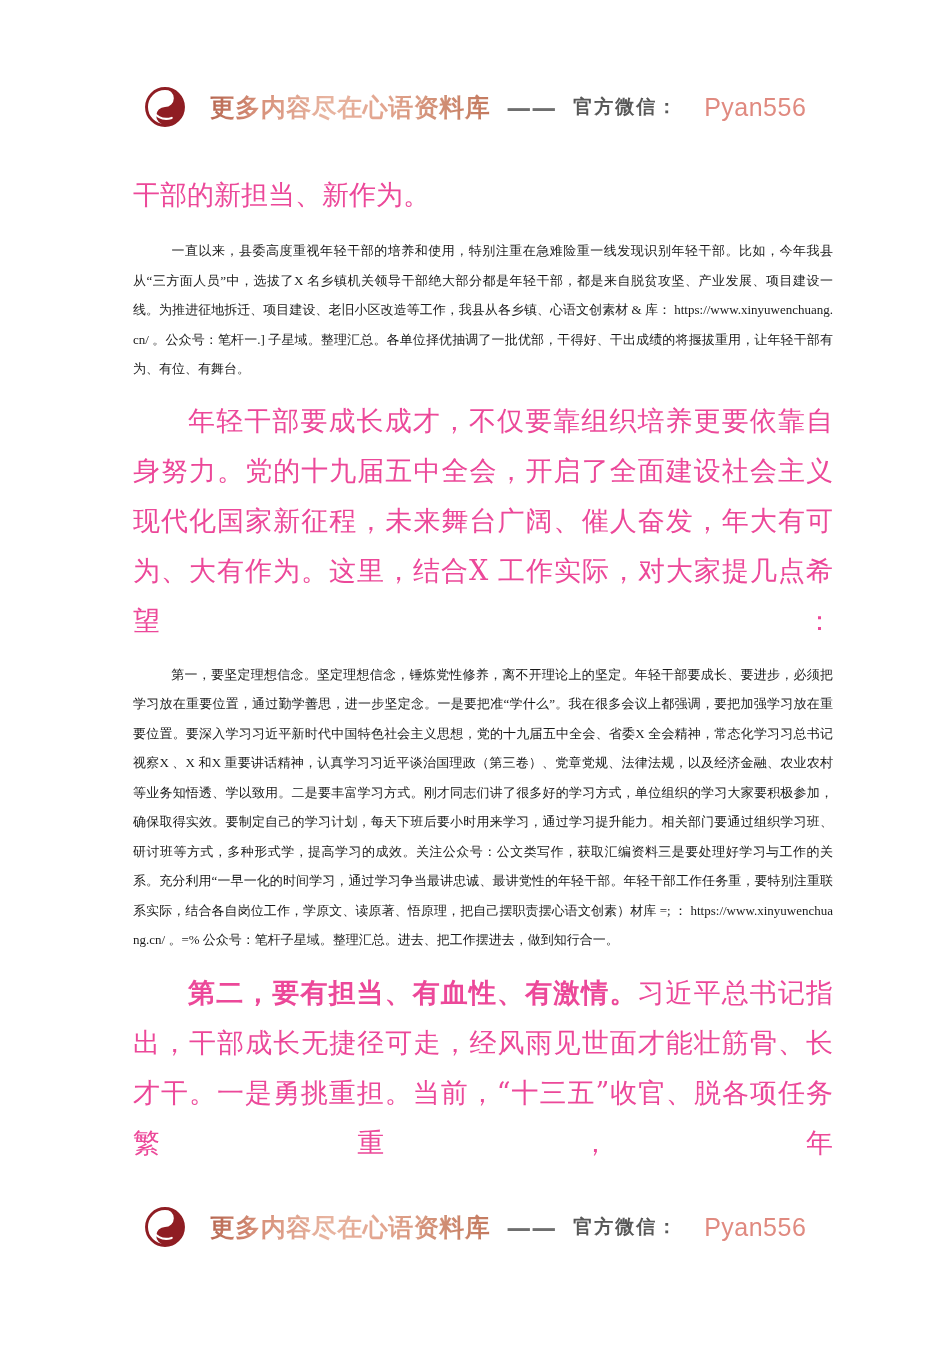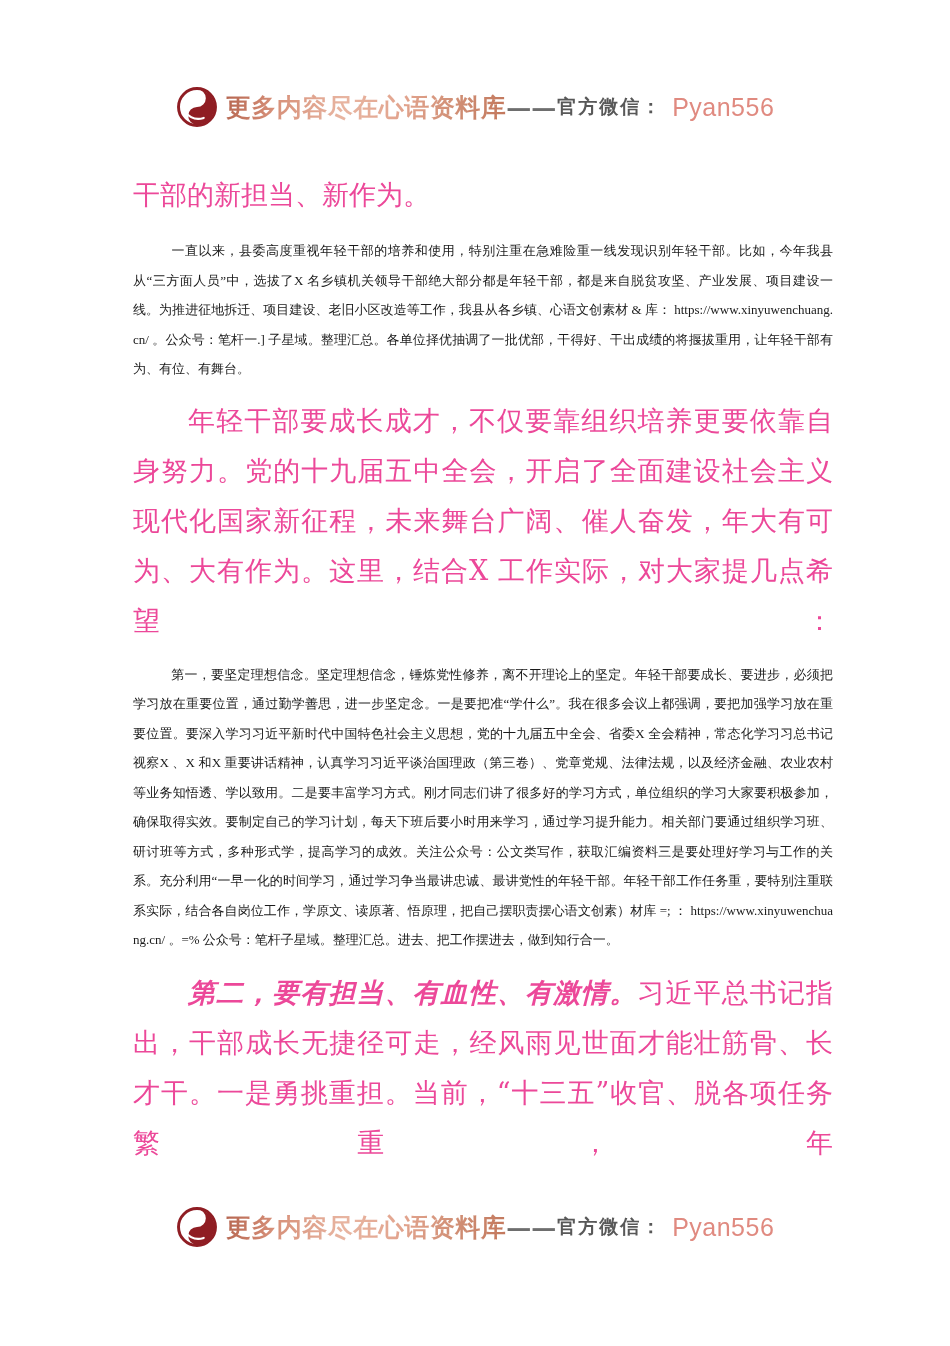--- a/index.html
+++ b/index.html
@@ -23,21 +23,21 @@
   }
 
   
   .watermark {
     position: absolute;
     left: 0;
     width: 950px;
     display: flex;
     align-items: center;
     justify-content: center;
-    gap: 0;
+    gap: 16px;
     white-space: nowrap;
   }
   .watermark.header { top: 86px; }
   .watermark.footer { top: 1206px; }
 
   .wm-logo {
     width: 42px;
     height: 42px;
     margin-right: 8px;
     flex: none;
@@ -103,21 +103,20 @@
   }
   .block-large.last-natural {
     text-align-last: left;
   }
   .block-large .indent2 {
     display: inline-block;
     width: 54px;
   }
   .block-large b {
     font-weight: 700;
-    font-style: italic;
   }
 
   
   .block-small {
     font-family: "Liberation Serif", "DejaVu Serif", serif;
     font-size: 13px;
     line-height: 29.5px;
     color: #1a1a1a;
     text-align: justify;
     text-align-last: left;

